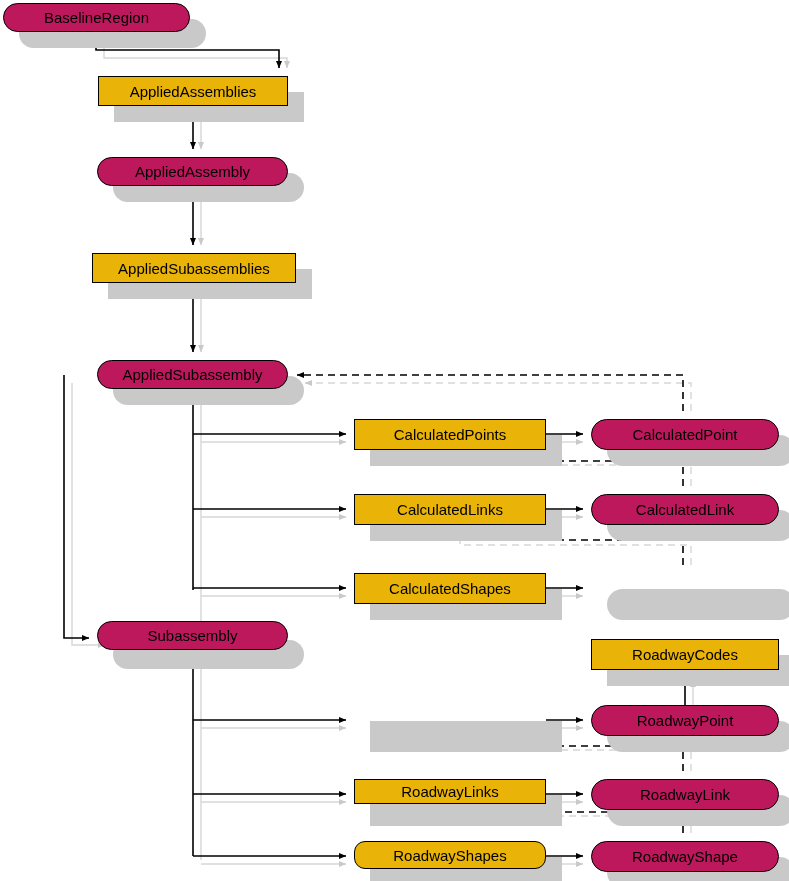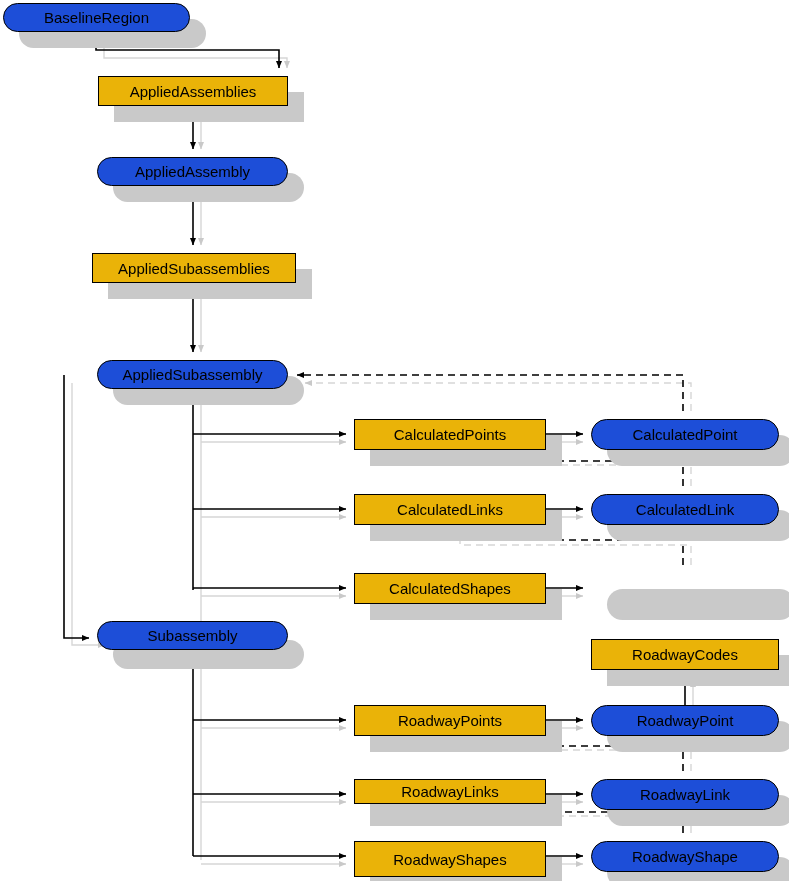--- a/index.html
+++ b/index.html
@@ -6,21 +6,21 @@
   body{width:789px;height:881px;overflow:hidden;
        font-family:"Liberation Sans","DejaVu Sans",sans-serif;}
   #stage{position:relative;width:789px;height:881px;}
   #stage svg{position:absolute;left:0;top:0;}
   .node{position:absolute;box-sizing:border-box;display:flex;
         align-items:center;justify-content:center;
         font-size:15px;color:#000;line-height:1;white-space:nowrap;}
   .node .lbl{pointer-events:none;}
   .shadow{position:absolute;background:#c9c9c9;}
   .box{background:#eab308;border:1px solid #000;}
-  .oval{background:#1d4ed8;border:1px solid #000;border-radius:16px;}
+  .oval{background:#be185d;border:1px solid #000;border-radius:16px;}
 </style>
 </head>
 <body>
 
 <div id="stage">
 
   <svg width="789" height="881">
     <defs>
       <marker id="ah" markerWidth="9" markerHeight="9" refX="7.4" refY="3.2" orient="auto" markerUnits="userSpaceOnUse">
         <path d="M0,0 L7.6,3.2 L0,6.4 z" fill="#000"></path>
@@ -149,32 +149,29 @@
   </div>
   <div class="node box" style="left:354px;top:573px;width:192px;height:31px;">
     <span class="lbl">CalculatedShapes</span>
   </div>
   <div class="node oval" style="left:97px;top:621px;width:191px;height:29px;">
     <span class="lbl">Subassembly</span>
   </div>
   <div class="node box" style="left:591px;top:639px;width:188px;height:31px;">
     <span class="lbl">RoadwayCodes</span>
   </div>
-  <div class="node box" style="left:354px;top:705px;width:192px;height:31px;">
-    <span class="lbl">RoadwayPoints</span>
-  </div>
   <div class="node oval" style="left:591px;top:705px;width:188px;height:31px;">
     <span class="lbl">RoadwayPoint</span>
   </div>
   <div class="node box" style="left:354px;top:779px;width:192px;height:25px;justify-content:center;">
     <span class="lbl">RoadwayLinks</span>
   </div>
   <div class="node oval" style="left:591px;top:779px;width:188px;height:31px;">
     <span class="lbl">RoadwayLink</span>
   </div>
-  <div class="node box" style="left:354px;top:841px;width:192px;height:36px;">
+  <div class="node box" style="left:354px;top:841px;width:192px;height:28px;border-radius:11px;">
     <span class="lbl">RoadwayShapes</span>
   </div>
   <div class="node oval" style="left:591px;top:841px;width:188px;height:31px;">
     <span class="lbl">RoadwayShape</span>
   </div>
 
 </div>
 
 </body></html>

